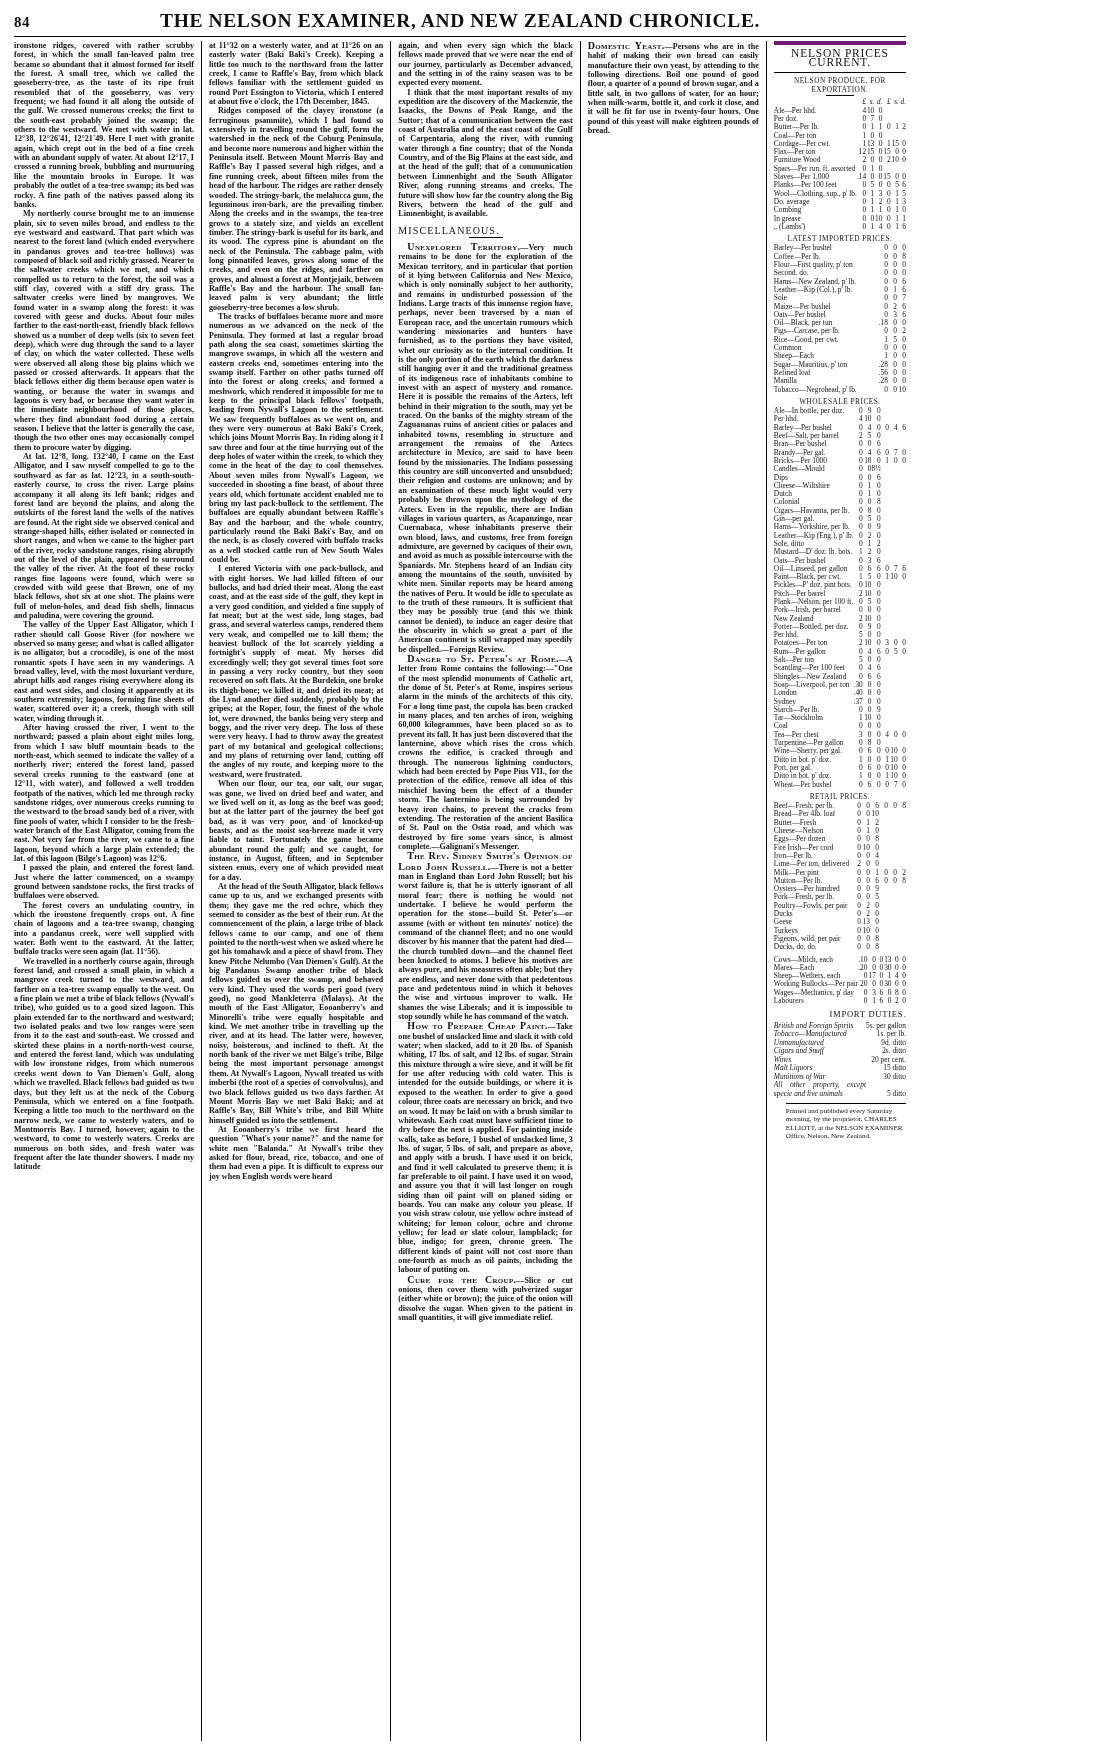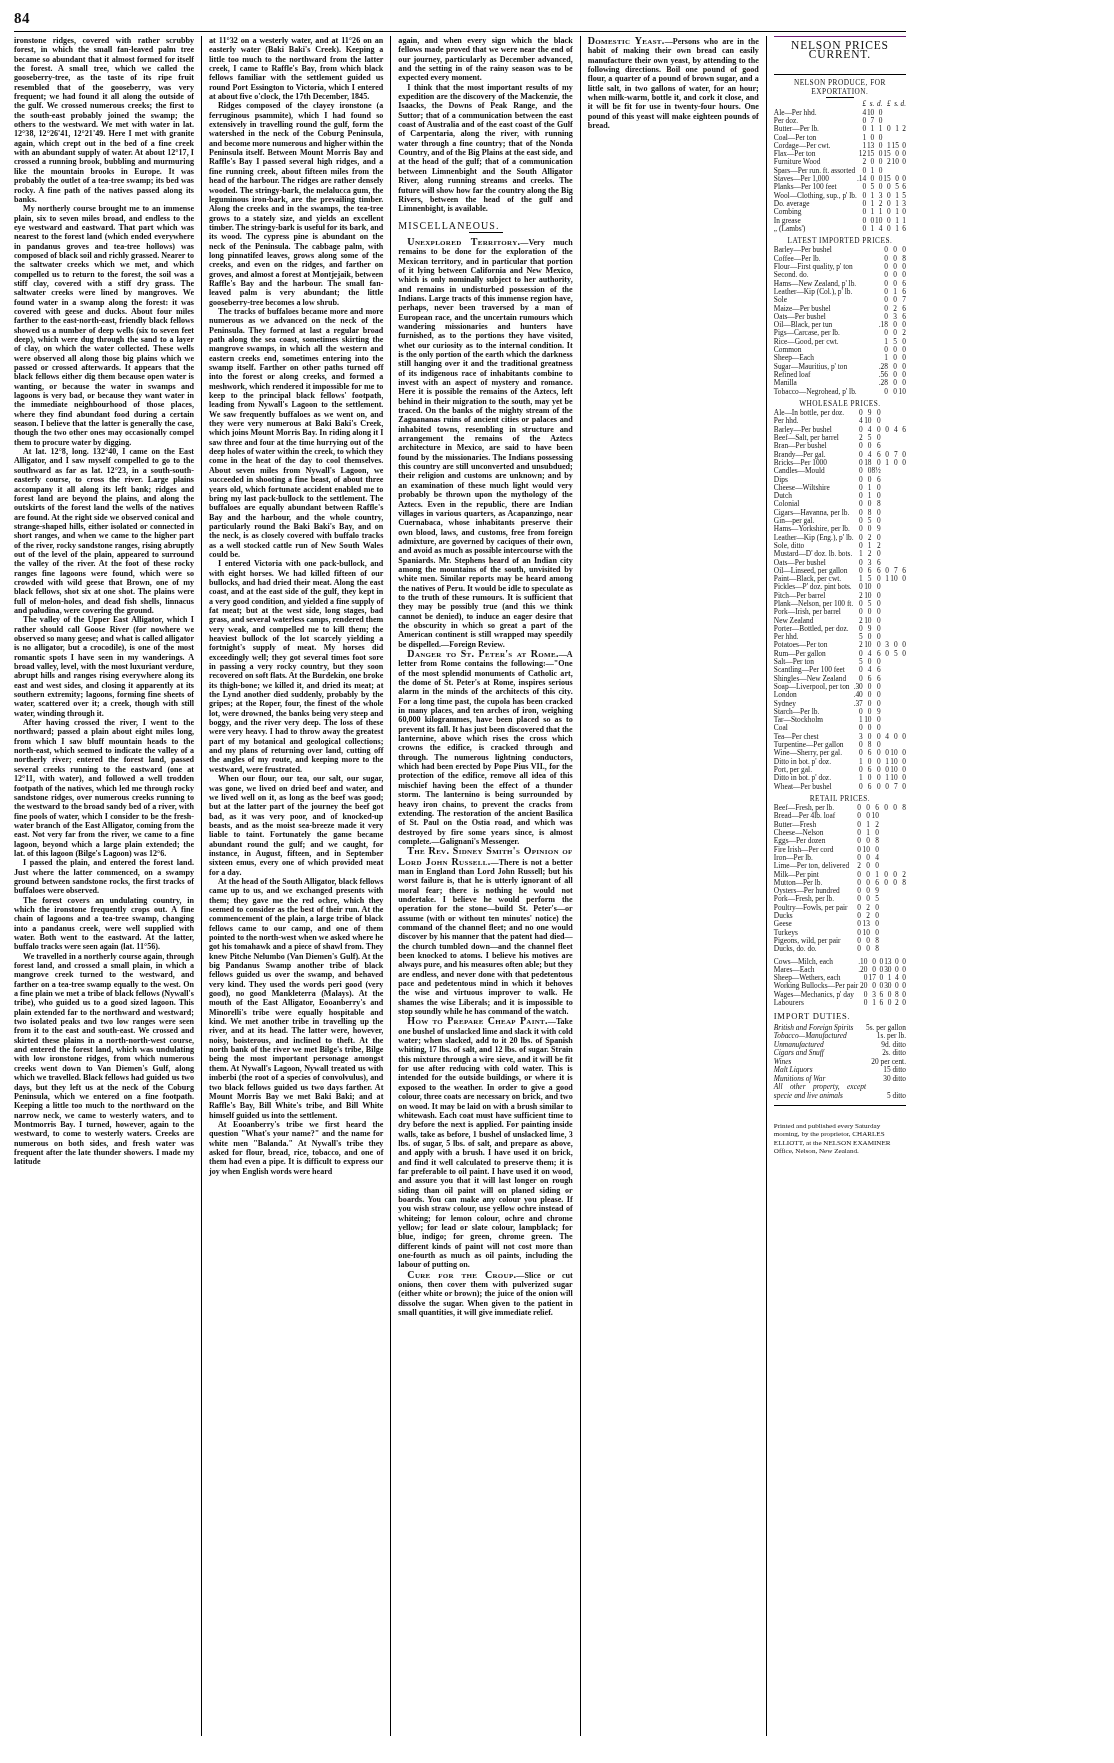--- a/index.html
+++ b/index.html
@@ -97,23 +97,23 @@
   
   .price-title {
     text-align: center;
     font-size: 11.5px;
     letter-spacing: 0.8px;
     margin: 1px 0 2px 0;
     font-variant: small-caps;
     font-weight: normal;
   }
   .price-box {
-    border-top: 1px solid #701a75;
+    border-top: 4px solid #701a75;
     border-bottom: 1px solid #000;
-    padding: 3px 0 12px 0;
+    padding: 3px 0 2px 0;
     margin-bottom: 2px;
   }
   .sub-head {
     text-align: center;
     font-size: 7.3px;
     font-variant: small-caps;
     letter-spacing: 0.5px;
     margin: 3px 0 1px 0;
   }
   .sub-head .rl { width: 28px; height: 1px; background:#000; margin: 1px auto 2px auto; }
@@ -121,50 +121,52 @@
     width: 100%;
     border-collapse: collapse;
     font-size: 7.4px;
     line-height: 8.3px;
   }
   table.pr td { padding: 0; vertical-align: bottom; white-space: nowrap; }
   td.item { width: auto; }
   td.n { width: 9px; text-align: right; padding-left: 1px; }
   .hdr-lsd td { text-align: right; font-style: italic; font-size: 7.2px; }
   .imp-title {
-    text-align: left;
+    text-align: right;
     font-size: 8.6px;
     letter-spacing: 0.7px;
     font-variant: small-caps;
     margin: 5px 0 2px 0;
   }
   table.imp {
     width: 100%;
     border-collapse: collapse;
     font-size: 7.4px;
     line-height: 8.5px;
   }
   table.imp td { padding: 0; vertical-align: bottom; }
   table.imp td.r { text-align: right; white-space: nowrap; }
   .colophon {
     border-top: 1px solid #000;
     margin-top: 5px;
-    padding-top: 16px;
+    padding-top: 3px;
     font-size: 7.1px;
     line-height: 8.2px;
     text-align: left;
+    margin-left: 12px;
   }
 </style>
 </head>
 <body>
 
 <div class="page">
 
   <div class="masthead">
     <div class="folio">84</div>
+    <div class="mast-title">THE NELSON EXAMINER, AND NEW ZEALAND CHRONICLE.</div>
     <div class="mast-right"></div>
   </div>
 
   <div class="columns">
 
     <div class="col c1">
       <p class="noind">ironstone ridges, covered with rather scrubby forest, in which the small fan-leaved palm tree became so abundant that it almost formed for itself the forest.  A small tree, which we called the gooseberry-tree, as the taste of its ripe fruit resembled that of the gooseberry, was very frequent; we had found it all along the outside of the gulf.  We crossed numerous creeks; the first to the south-east probably joined the swamp; the others to the westward.  We met with water in lat. 12°38, 12°26'41, 12°21'49.  Here I met with granite again, which crept out in the bed of a fine creek with an abundant supply of water.  At about 12°17, I crossed a running brook, bubbling and murmuring like the mountain brooks in Europe.  It was probably the outlet of a tea-tree swamp; its bed was rocky.  A fine path of the natives passed along its banks.</p>
       <p>My northerly course brought me to an immense plain, six to seven miles broad, and endless to the eye westward and eastward.  That part which was nearest to the forest land (which ended everywhere in pandanus groves and tea-tree hollows) was composed of black soil and richly grassed.  Nearer to the saltwater creeks which we met, and which compelled us to return to the forest, the soil was a stiff clay, covered with a stiff dry grass.  The saltwater creeks were lined by mangroves.  We found water in a swamp along the forest: it was covered with geese and ducks.  About four miles farther to the east-north-east, friendly black fellows showed us a number of deep wells (six to seven feet deep), which were dug through the sand to a layer of clay, on which the water collected.  These wells were observed all along those big plains which we passed or crossed afterwards.  It appears that the black fellows either dig them because open water is wanting, or because the water in swamps and lagoons is very bad, or because they want water in the immediate neighbourhood of those places, where they find abundant food during a certain season.  I believe that the latter is generally the case, though the two other ones may occasionally compel them to procure water by digging.</p>
       <p>At lat. 12°8, long. 132°40, I came on the East Alligator, and I saw myself compelled to go to the southward as far as lat. 12°23, in a south-south-easterly course, to cross the river.  Large plains accompany it all along its left bank; ridges and forest land are beyond the plains, and along the outskirts of the forest land the wells of the natives are found.  At the right side we observed conical and strange-shaped hills, either isolated or connected in short ranges, and when we came to the higher part of the river, rocky sandstone ranges, rising abruptly out of the level of the plain, appeared to surround the valley of the river.  At the foot of these rocky ranges fine lagoons were found, which were so crowded with wild geese that Brown, one of my black fellows, shot six at one shot.  The plains were full of melon-holes, and dead fish shells, linnacus and paludina, were covering the ground.</p>
       <p>The valley of the Upper East Alligator, which I rather should call Goose River (for nowhere we observed so many geese; and what is called alligator is no alligator, but a crocodile), is one of the most romantic spots I have seen in my wanderings.  A broad valley, level, with the most luxuriant verdure, abrupt hills and ranges rising everywhere along its east and west sides, and closing it apparently at its southern extremity; lagoons, forming fine sheets of water, scattered over it; a creek, though with still water, winding through it.</p>

